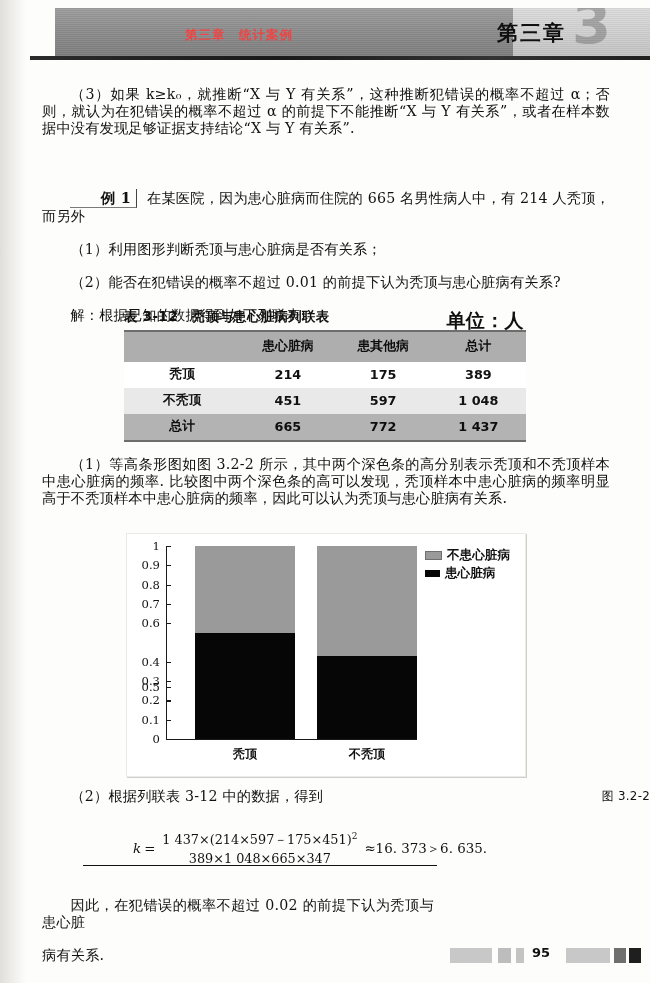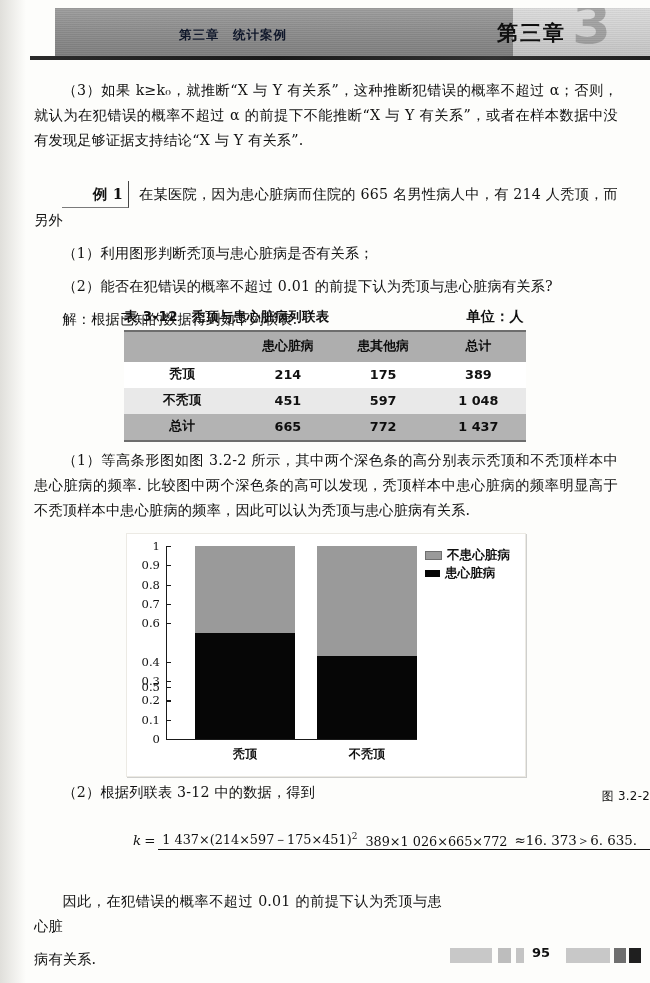--- a/index.html
+++ b/index.html
@@ -41,24 +41,24 @@
     background: linear-gradient(180deg,#dcdcdc 0%,#cfcfcf 55%,#c2c2c2 100%);
   }
   .header-underline {
     position: absolute;
     left: 30px; top: 56px;
     width: 620px; height: 4px;
     background: linear-gradient(90deg,#2b2b2b,#1a1a1a 40%,#333 75%,#1f1f1f);
   }
   .header-running-title {
     position: absolute;
-    left: 179px; top: 27px;
+    left: 185px; top: 27px;
     font-size: 12.5px;
     letter-spacing: 1px;
-    color: #0f172a;
+    color: #ef4444;
     font-weight: 700;
     font-family: "DejaVu Sans","Liberation Sans",sans-serif;
     white-space: nowrap;
   }
   .chapter-watermark {
     position: absolute;
     left: 517px; top: -12px;
     font-size: 56px;
     font-weight: 800;
     color: rgba(120,120,120,.55);
@@ -70,23 +70,23 @@
     position: absolute;
     left: 497px; top: 19px;
     font-size: 21px;
     font-weight: 800;
     letter-spacing: 2px;
     color: #101010;
     font-family: "DejaVu Sans","Liberation Sans",sans-serif;
     white-space: nowrap;
   }
   p.para {
-    margin: 8px;
+    margin: 16px;
     font-size: 14.2px;
-    line-height: 25px;
+    line-height: 17px;
     text-align: justify;
     letter-spacing: .2px;
   }
   .indent2 { text-indent: 2em; }
   .blk { position: absolute; }
   .it { font-style: italic; font-family: "DejaVu Serif","Liberation Serif",serif; }
 
   
   .ex-mark {
     display: inline-block;
@@ -105,21 +105,21 @@
     font-weight: 700;
     letter-spacing: .4px;
     font-family: "DejaVu Sans","Liberation Sans",sans-serif;
     margin-bottom: 5px;
     position: relative;
     height: 17px;
   }
   .tbl-caption .unit {
     position: absolute; right: 2px; top: 0;
     font-weight: 700;
-    font-size: 14px;
+    font-size: 19px;
   }
   table.ctab {
     border-collapse: collapse;
     width: 402px;
     font-size: 12.8px;
     font-family: "DejaVu Sans","Liberation Sans",sans-serif;
   }
   table.ctab td, table.ctab th {
     text-align: center;
     padding: 4px 0 5px;
@@ -213,21 +213,21 @@
   .formula {
     position: absolute;
     left: 133px; top: 831px;
     font-size: 13.4px;
     display: flex;
     align-items: center;
     gap: 3px;
     font-family: "DejaVu Serif","Liberation Serif",serif;
     white-space: nowrap;
   }
-  .frac { display: inline-flex; flex-direction: row; align-items: center; }
+  .frac { display: inline-flex; flex-direction: column; align-items: center; }
   .frac .top { padding: 0 4px 1px; font-size: 12.8px; }
   .frac .bar { width: 100%; height: 1.2px; background: #111; }
   .frac .bot { padding: 1px 4px 0; font-size: 12.8px; }
   sup.sq { font-size: 9px; vertical-align: super; }
 
   
   .sidenote {
     position: absolute;
     left: 468px; top: 793px;
     width: 168px; height: 133px;
@@ -380,27 +380,27 @@
   <div class="blk" style="left:26px; top:772px; width:430px;">
     <p class="para indent2">（2）根据列联表 3-12 中的数据，得到</p>
   </div>
 
   <div class="formula">
     <span class="it">k</span>
     <span>=</span>
     <span class="frac">
       <span class="top"><span>1 437×(214×597－175×451)</span><sup class="sq">2</sup></span>
       <span class="bar"></span>
-      <span class="bot">389×1 026×665×772</span>
+      <span class="bot">389×1 048×665×347</span>
     </span>
     <span>≈16. 373＞6. 635.</span>
   </div>
 
   <div class="blk" style="left:26px; top:881px; width:424px;">
-    <p class="para indent2">因此，在犯错误的概率不超过 0.01 的前提下认为秃顶与患心脏</p>
+    <p class="para indent2">因此，在犯错误的概率不超过 0.02 的前提下认为秃顶与患心脏</p>
     <p class="para">病有关系.</p>
   </div>
 
 
   <div class="footer">
     <div class="fblock fb1"></div>
     <div class="fblock fb2"></div>
     <div class="fblock fb3"></div>
     <div class="pageno">95</div>
     <div class="fblock fb4"></div>

